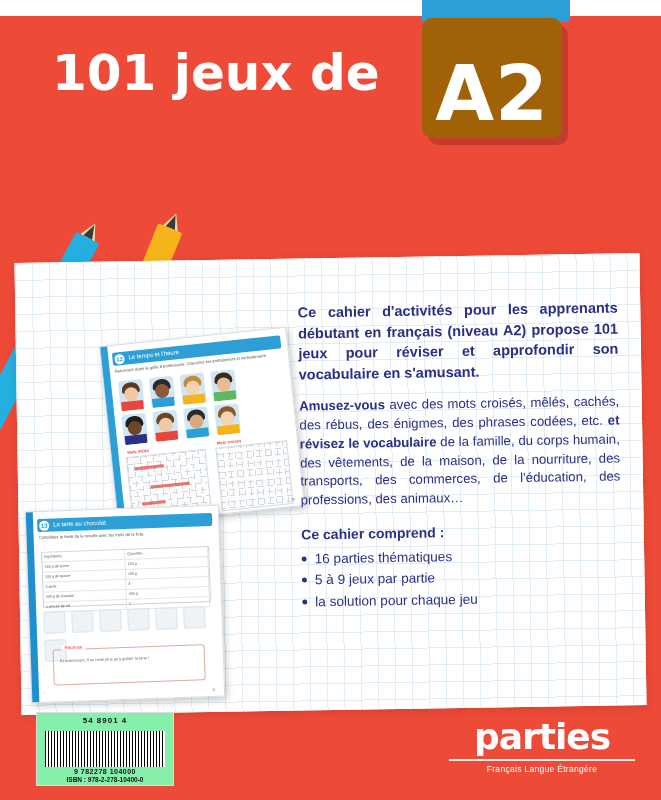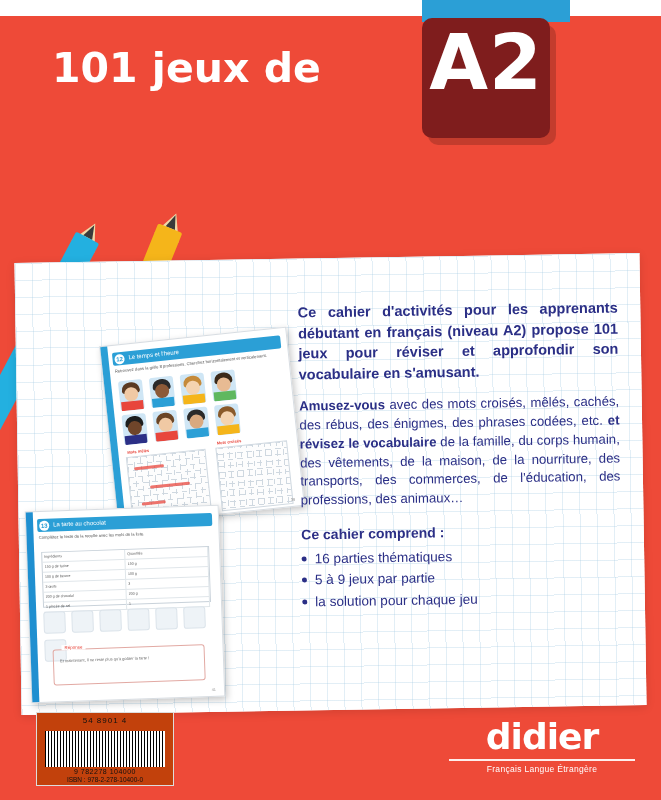--- a/index.html
+++ b/index.html
@@ -17,36 +17,36 @@
   
   .top-strip{
     position:absolute;top:0;left:0;width:100%;height:16px;background:#ffffff;
   }
   
   .badge-tab{
     position:absolute;top:0;left:422px;width:148px;height:22px;
     background:#2b9fd6;
   }
   .badge{
-    position:absolute;top:18px;left:422px;width:128px;height:120px;
-    background:#7f1d1d;
+    position:absolute;top:18px;left:422px;width:140px;height:120px;
+    background:#a16207;
     border-radius:10px;
     box-shadow:6px 7px 0 rgba(0,0,0,0.18);
-    display:flex;align-items:flex-start;justify-content:center;
+    display:flex;align-items:flex-end;justify-content:center;
   }
   .badge span{
     color:#ffffff;font-size:76px;font-weight:bold;letter-spacing:1px;
     font-family:"DejaVu Sans", sans-serif;
   }
   .title{
     position:absolute;left:52px;top:48px;width:380px;
     color:#ffffff;font-weight:bold;line-height:1.02;
     font-family:"DejaVu Sans", sans-serif;
   }
-  .title .l1{display:block;font-size:41px;}
+  .title .l1{display:block;font-size:50px;}
   .title .l2{display:block;font-size:49px;margin-top:18px;}
 
   
   .card{
     position:absolute;left:18px;top:258px;width:625px;height:452px;
     background:#ffffff;
     transform:rotate(-0.9deg);
     box-shadow:0 2px 10px rgba(0,0,0,0.12);
   }
   .card-inner{
@@ -150,22 +150,23 @@
   .icons-row{position:absolute;left:14px;top:96px;right:10px;display:flex;flex-wrap:wrap;gap:6px;}
   .ico{width:20px;height:20px;border-radius:3px;background:#eef3f7;border:0.6px solid #dbe3ea;}
   .foot-box{
     position:absolute;left:22px;bottom:16px;right:18px;height:34px;border:0.8px solid #e2a9a3;border-radius:3px;
   }
   .foot-box .cap2{position:absolute;top:-5px;left:8px;background:#fff;font-size:4.5px;color:#e8463c;padding:0 3px;}
   .page-num{position:absolute;right:8px;bottom:4px;font-size:4px;color:#999;}
 
   
   .barcode-box{
-    position:absolute;left:36px;top:712px;width:136px;height:72px;background:#c2410c;
+    position:absolute;left:36px;top:712px;width:136px;height:72px;background:#86efac;
     border:1px solid #ddd;
+    font-weight:bold;
   }
   .bc-top{font-size:8px;color:#111;text-align:center;padding-top:3px;letter-spacing:1px;}
   .bc-lines{
     position:absolute;left:8px;top:18px;width:120px;height:36px;
     background:repeating-linear-gradient(to right,
       #000 0 1px, #fff 1px 3px, #000 3px 4.5px, #fff 4.5px 6px, #000 6px 6.8px, #fff 6.8px 9px);
   }
   .bc-digits{position:absolute;left:4px;top:55px;right:4px;font-size:7px;color:#111;text-align:center;letter-spacing:0.5px;}
   .bc-isbn{position:absolute;left:4px;bottom:2px;right:4px;font-size:6.5px;color:#111;text-align:center;}
 
@@ -343,18 +344,18 @@
   </div>
 
   <div class="barcode-box">
     <div class="bc-top">54 8901 4</div>
     <div class="bc-lines"></div>
     <div class="bc-digits">9 782278 104000</div>
     <div class="bc-isbn">ISBN : 978-2-278-10400-0</div>
   </div>
 
   <div class="logo">
-    <div class="name">didier</div>
+    <div class="name">parties</div>
     <div class="rule"></div>
     <div class="tag">Français Langue Étrangère</div>
   </div>
 
 </div>
 
 </body></html>

